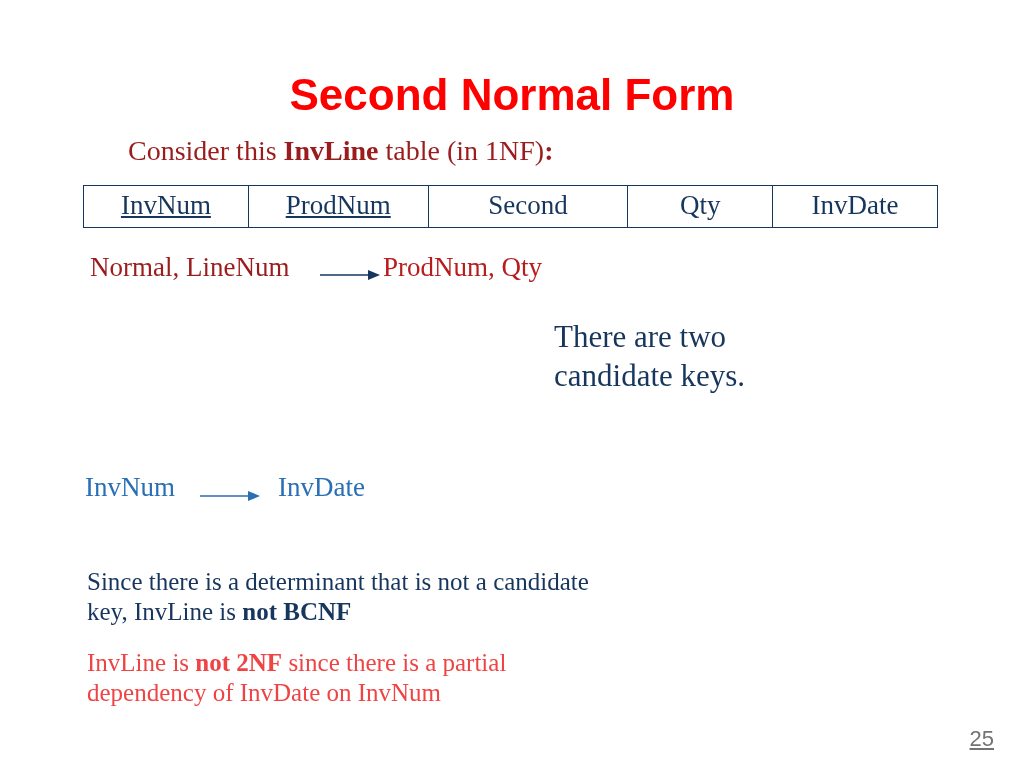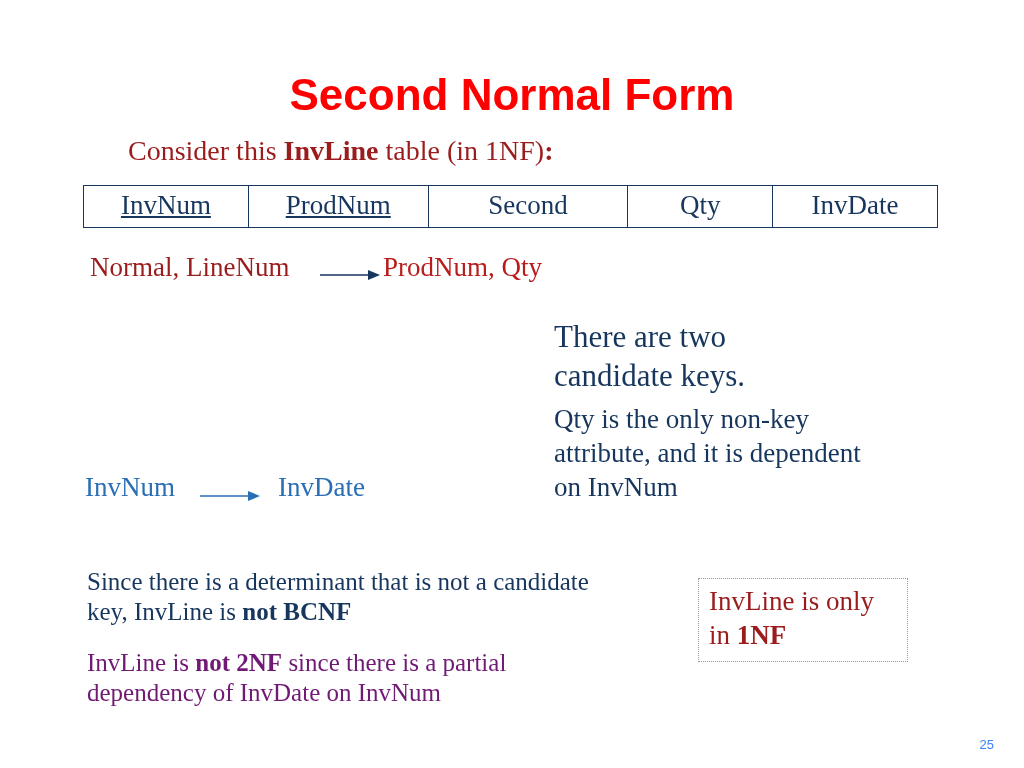--- a/index.html
+++ b/index.html
@@ -87,39 +87,40 @@
   .para1 {
     position: absolute;
     top: 567px; left: 87px; width: 520px;
     font-size: 25px; line-height: 1.2;
     color: #17365d;
   }
   .para2 {
     position: absolute;
     top: 648px; left: 87px; width: 500px;
     font-size: 25px; line-height: 1.2;
-    color: #701a75;
+    color: #ef4444;
   }
   .bold { font-weight: bold; }
   .box {
     position: absolute;
     top: 578px; left: 698px;
     width: 210px;
     border: 1px dotted #999;
     padding: 6px 10px 8px 10px;
     font-size: 27px;
     color: #9b1c1c;
     line-height: 1.25;
   }
   .pagenum {
     position: absolute;
     bottom: 16px; right: 30px;
-    font-size: 13px;
-    color: #3b82f6;
+    font-size: 22px;
+    color: #737373;
     font-family: Arial, Helvetica, sans-serif;
+    text-decoration: underline;
   }
 </style>
 </head>
 <body>
 
 <div class="slide">
 
   <div class="title">Second Normal Form</div>
 
   <div class="subtitle">
@@ -145,38 +146,34 @@
   </div>
 
   <div class="arrow arrow1">
     <svg width="60" height="14" viewBox="0 0 60 14">
       <line x1="0" y1="7" x2="50" y2="7" stroke="#17365d" stroke-width="1.5"></line>
       <polygon points="60,7 48,2 48,12" fill="#17365d"></polygon>
     </svg>
   </div>
 
   <div class="note1">There are two candidate keys.</div>
-  <div class="note2">Qty is the only non-key attribute, and it is dependent on InvNum</div>
 
   <div class="fd2-lhs">InvNum</div>
   <div class="arrow arrow2">
     <svg width="60" height="14" viewBox="0 0 60 14">
       <line x1="0" y1="7" x2="50" y2="7" stroke="#2a6fb5" stroke-width="1.5"></line>
       <polygon points="60,7 48,2 48,12" fill="#2a6fb5"></polygon>
     </svg>
   </div>
   <div class="fd2-rhs">InvDate</div>
 
   <div class="para1">
     <span>Since there is a determinant that is not a candidate key, InvLine is </span><span class="bold">not BCNF</span>
   </div>
 
   <div class="para2">
     <span>InvLine is </span><span class="bold">not 2NF</span><span> since there is a partial dependency of InvDate on InvNum</span>
   </div>
 
-  <div class="box">
-    <span>InvLine is only in </span><span class="bold">1NF</span>
-  </div>
 
   <div class="pagenum">25</div>
 
 </div>
 
 </body></html>

